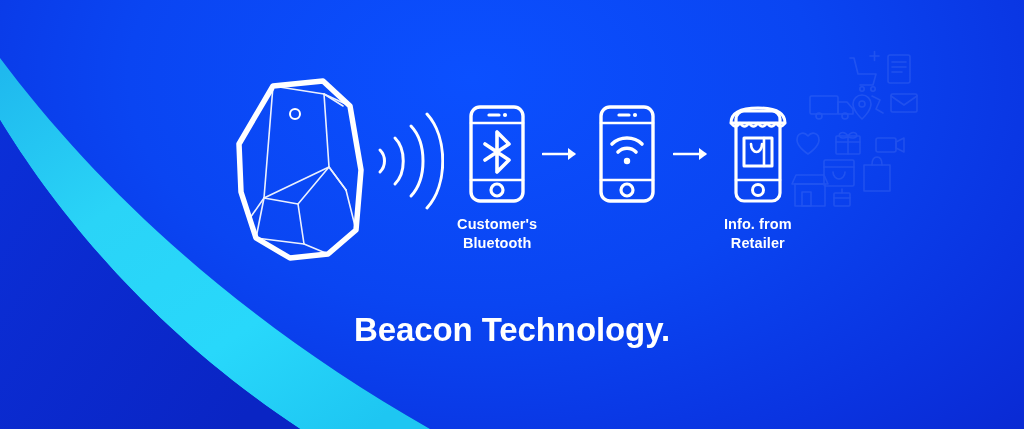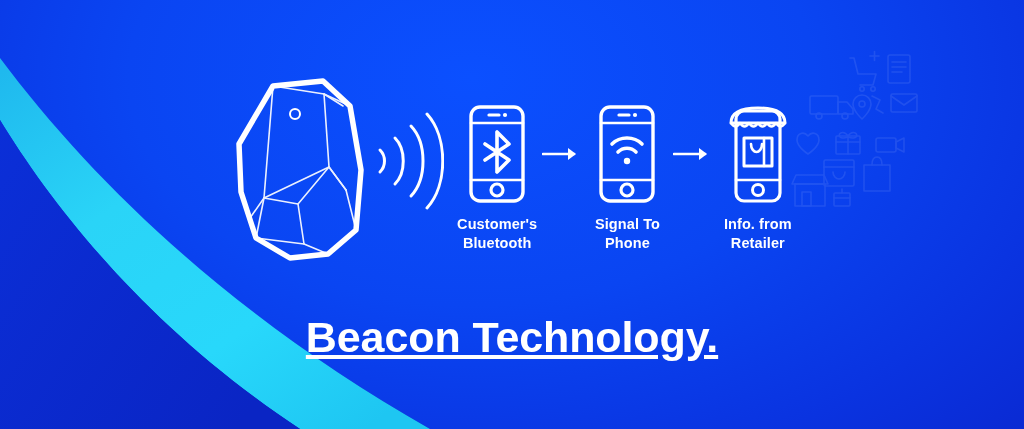--- a/index.html
+++ b/index.html
@@ -92,25 +92,24 @@
     display:block;
     color:#e9eefc;
     font-size:35px;
     font-weight:300;
     letter-spacing:.2px;
     line-height:1.2;
   }
   .headline-line2 {
     display:block;
     color:#ffffff;
-    font-size:43px;
+    font-size:33px;
     font-weight:bold;
     letter-spacing:-.1px;
     line-height:1.45;
-    text-decoration:underline;
   }
 </style>
 </head>
 <body>
 
 <div id="banner">
 
   <div class="swoosh-layer">
     <svg width="1024" height="429" viewBox="0 0 1024 429" xmlns="http://www.w3.org/2000/svg">
       <defs>
@@ -277,22 +276,20 @@
           <path d="M7 76 H59" stroke-width="2.6"></path>
           <path d="M25 11 H35" stroke-width="3.2"></path>
           <circle cx="41" cy="11" r="2.1" fill="#ffffff" stroke="none"></circle>
           <circle cx="33" cy="86" r="6" stroke-width="3.2"></circle>
 
           <path d="M18 40 C26 32 40 32 48 40" stroke-width="3.6"></path>
           <path d="M24 48 C29 43 37 43 42 48" stroke-width="3.6"></path>
           <circle cx="33" cy="57" r="3.2" fill="#ffffff" stroke="none"></circle>
         </svg>
       </div>
-      <div class="step-label">Signal To
-Phone</div>
     </div>
 
     <div class="arrow">
       <svg viewBox="0 0 40 20" xmlns="http://www.w3.org/2000/svg" fill="none" stroke="#ffffff" stroke-width="2.6" stroke-linecap="round">
         <path d="M1 10 H32"></path>
         <path d="M26 4 L34 10 L26 16" fill="#ffffff" stroke="none"></path>
       </svg>
     </div>
 
     <div class="step">

